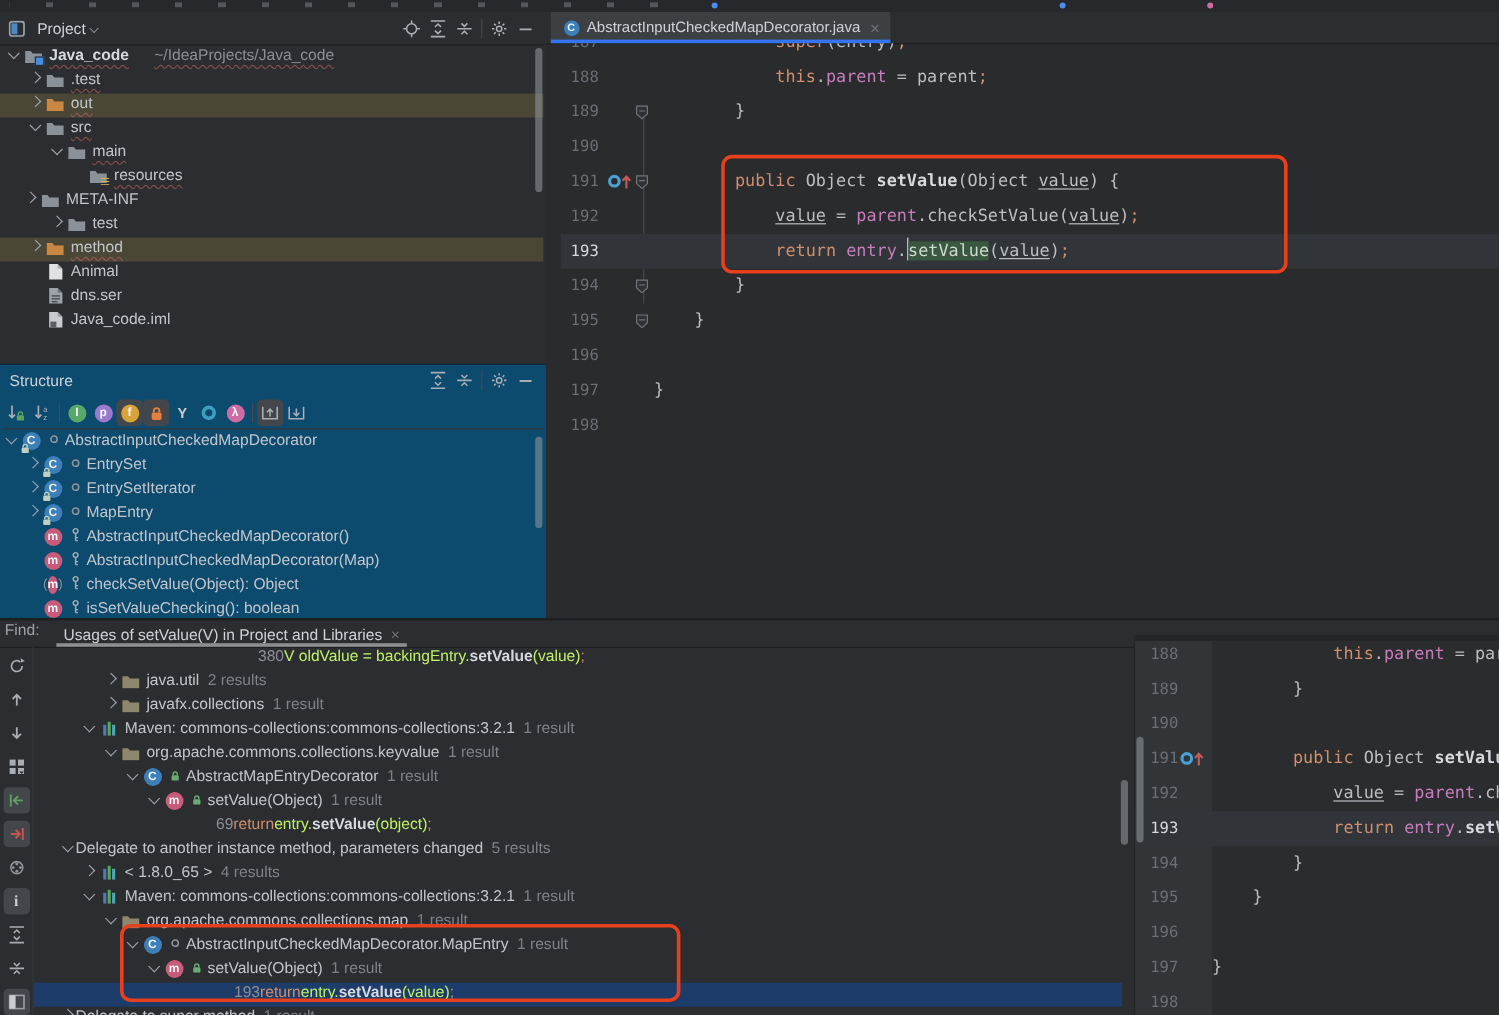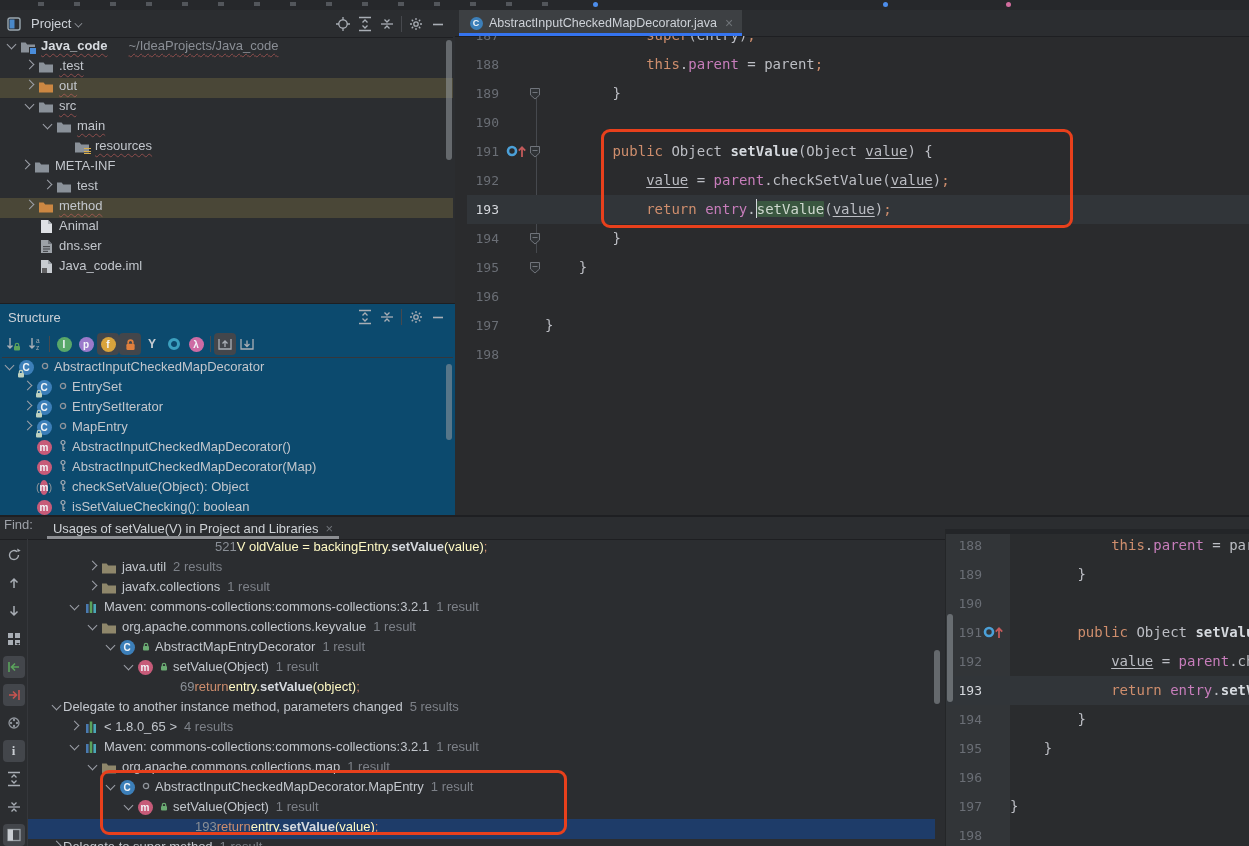--- a/index.html
+++ b/index.html
@@ -42,21 +42,21 @@
   .kw{color:#CF8E6D}
   .fld{color:#C77DBB}
   .pln{color:#BCBEC4}
   .sem{color:#CF8E6D}
   .dec{color:#D5D9DE;font-weight:bold}
   .par{color:#BCBEC4;text-decoration:underline;text-underline-offset:2px}
   .hl{background:#3A5740;color:#CFD8CF;border-radius:1px}
   .caret{display:inline-block;width:0;border-left:1.6px solid #D4D7DC;height:19px;vertical-align:-4px}
   
   .ln{color:#8A8F96}
-  .pln2{color:#fef9c3}
+  .pln2{color:#bef264}
   .dec2{color:#D5D9DE;font-weight:bold}
   .redbox{position:absolute;border:3px solid #E8401C;border-radius:9px;pointer-events:none}
   .thumb{position:absolute;width:6px;border-radius:3px;background:rgba(150,155,160,.55)}
   .foldline{position:absolute;width:1px;background:#46494E}
 </style>
 </head>
 <body>
 
 <div class="abs" style="left:0;top:0;width:1249px;height:10px;background:#26282B;border-bottom:1px solid #1E1F22">
   <div class="abs" style="left:8px;top:2px;width:560px;height:4px;opacity:.5;
@@ -669,21 +669,21 @@
       </span>
       <span class="tbico active">
         <svg width="16" height="16" viewBox="0 0 16 16">
           <rect x="2" y="2.5" width="12" height="11" fill="none" stroke="#9AA0A6" stroke-width="1.3"></rect>
           <rect x="2" y="2.5" width="5" height="11" fill="#C9CDD2"></rect>
         </svg>
       </span>
     </div>
   <div id="find-tree" class="abs" style="left:28px;top:22px;width:907px;height:309px;overflow:hidden">
       <div class="trow" style="padding-left: 187px;">
-        <span class="ln">521 </span>
+        <span class="ln">380 </span>
         <span class="pln2">V oldValue = backingEntry.</span>
         <span class="dec2">setValue</span>
         <span class="pln2">(value)</span>
         <span class="sem">;</span>
       </div>
       <div class="trow" style="padding-left: 57px;">
         <span class="chev right">
           <i></i>
         </span>
         <span class="ic">

